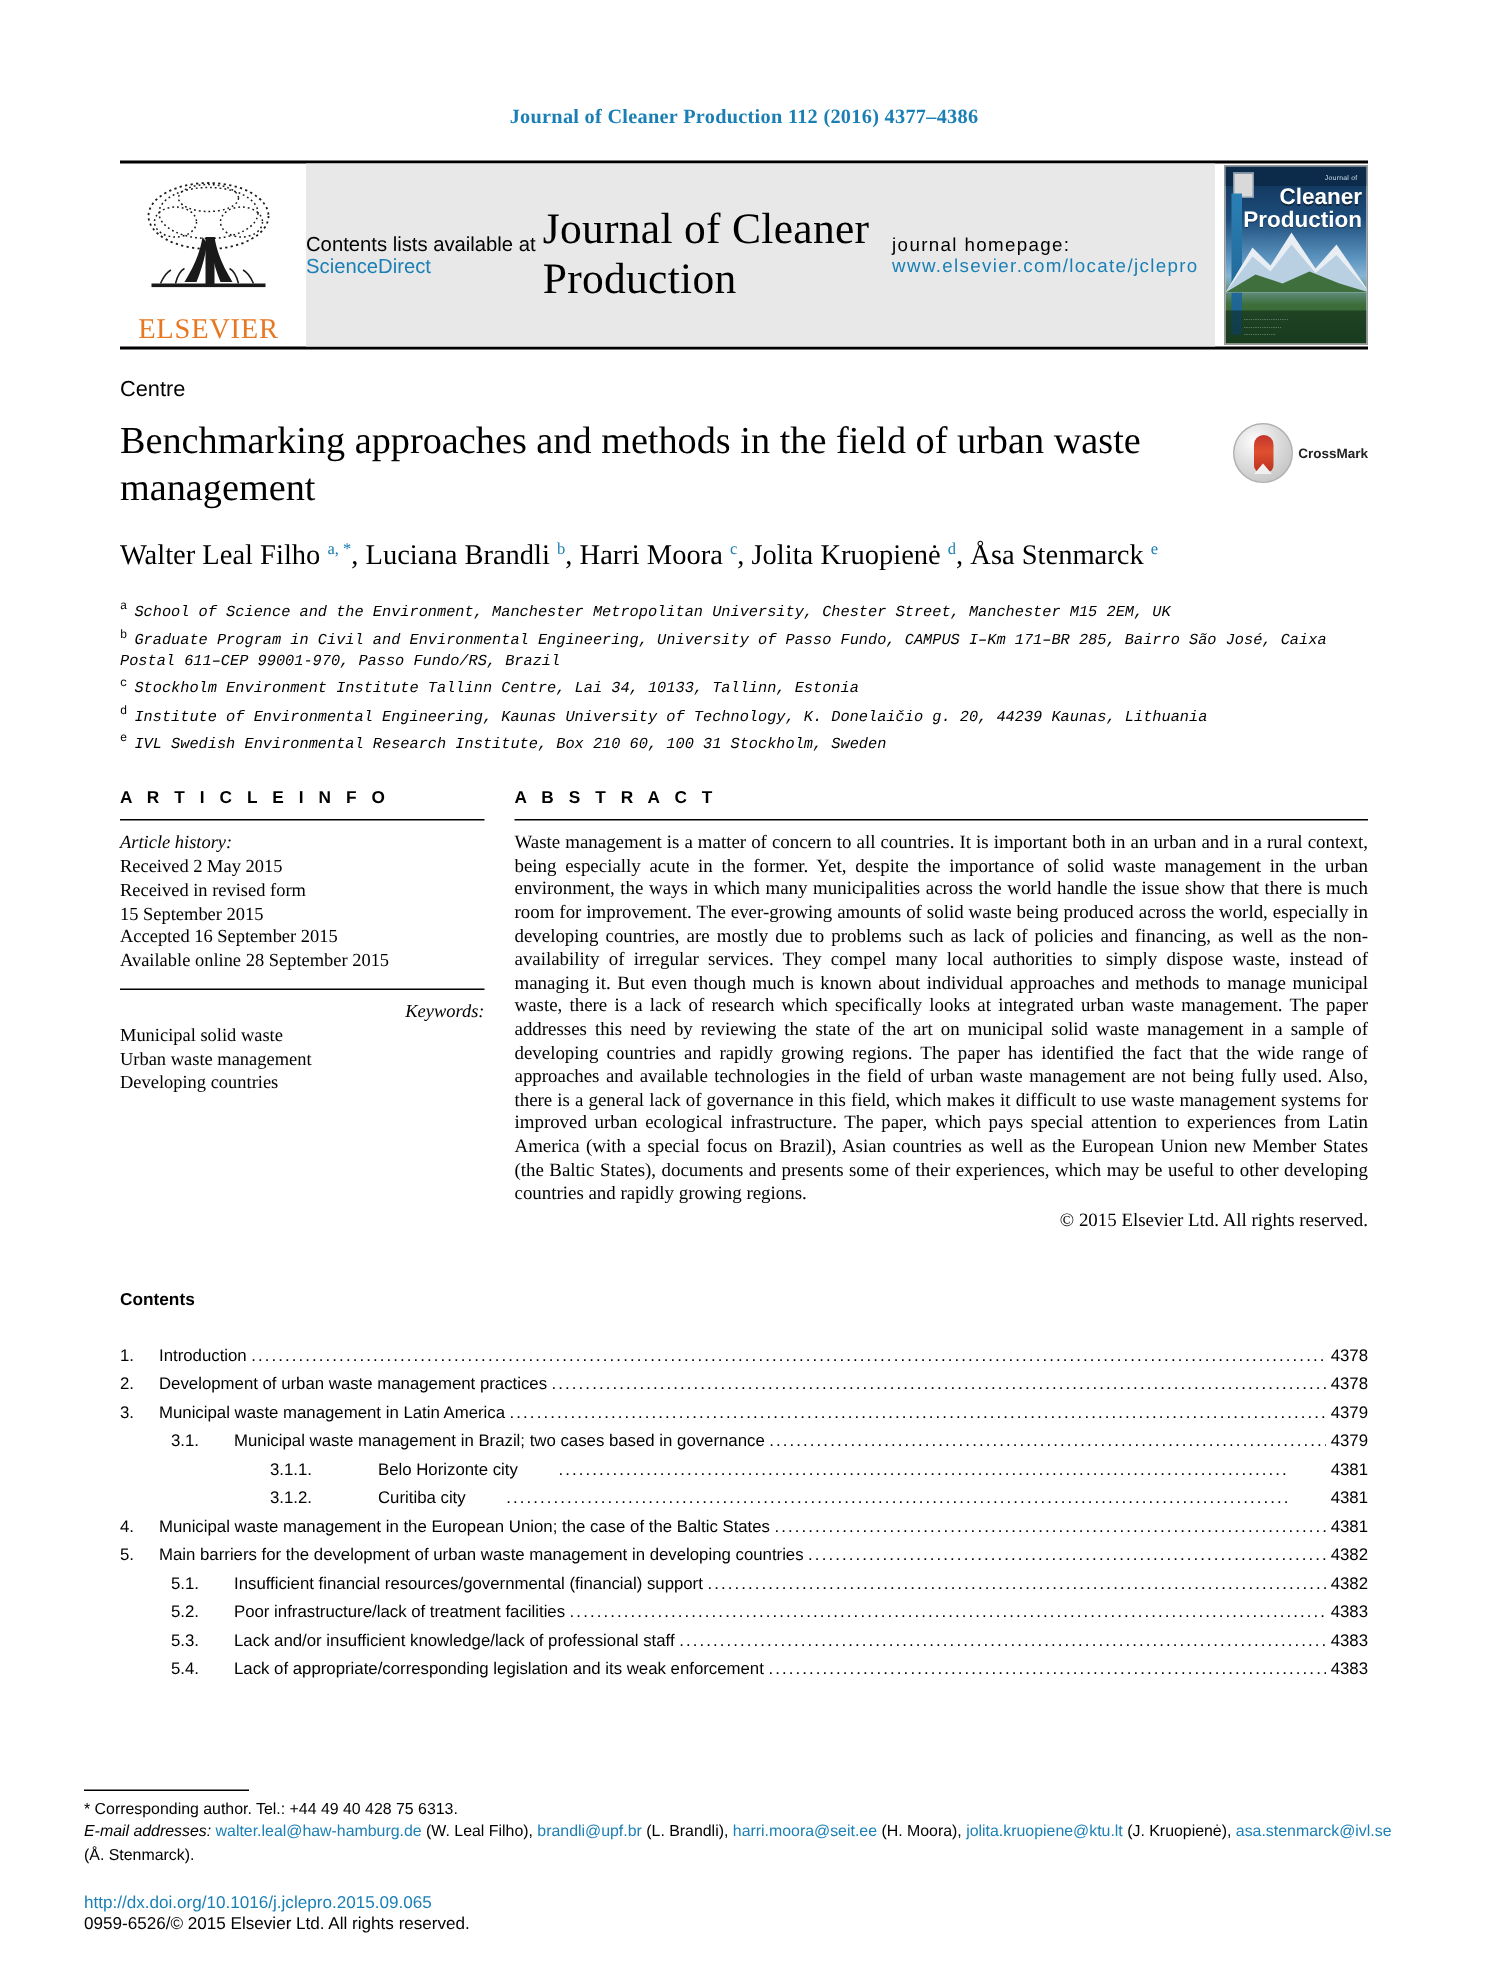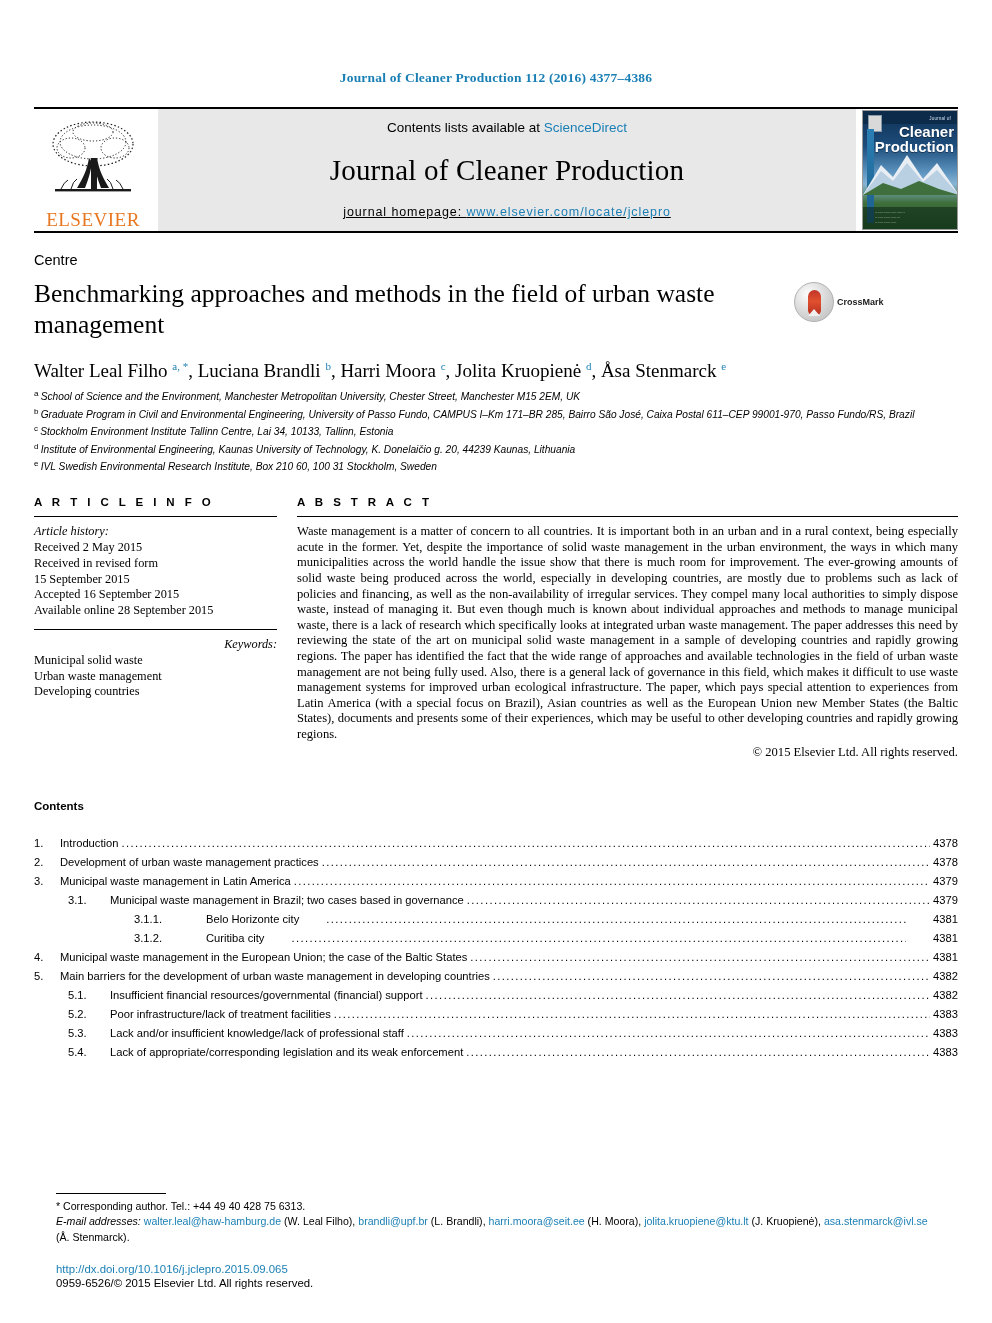--- a/index.html
+++ b/index.html
@@ -13,21 +13,21 @@
     font-family: "Liberation Serif", "DejaVu Serif", serif;
     color: #000000;
     position: relative;
     overflow: hidden;
   }
   .page {
     position: relative;
     width: 992px;
     height: 1323px;
     box-sizing: border-box;
-    padding: 0 34px;
+    padding: 0 80px;
   }
 
   
   .running-head {
     text-align: center;
     color: #1a7fb5;
     font-weight: bold;
     font-size: 13.5px;
     letter-spacing: .2px;
     padding-top: 70px;
@@ -58,41 +58,40 @@
     font-family: "Liberation Serif", serif;
     font-size: 19px;
     letter-spacing: .5px;
     line-height: 1;
     font-weight: 400;
   }
   .masthead-center {
     flex: 1 1 auto;
     background: #e8e8e8;
     display: flex;
-    flex-direction: column;
+    flex-direction: row;
     align-items: center;
     justify-content: space-between;
     padding: 11px 0 12px 0;
     margin: 0 6px;
   }
   .contents-line {
     font-size: 13.5px;
     font-family: "Liberation Sans", sans-serif;
   }
   .sciencedirect { color: #1a7fb5; }
   .journal-title {
     font-size: 29px;
     font-family: "Liberation Serif", serif;
     letter-spacing: .2px;
   }
   .homepage-line {
     font-size: 12.5px;
     font-family: "Liberation Sans", sans-serif;
     letter-spacing: .9px;
-    text-decoration: underline;
   }
   .homepage-url { color: #1a7fb5; }
   .cover-thumb {
     width: 96px;
     flex: 0 0 96px;
     position: relative;
     overflow: hidden;
     background: linear-gradient(#0e2f52 0%, #1d4d7c 30%, #5d94bf 52%, #88b4d4 62%, #3e6e3a 78%, #2b5a2b 100%);
     border: 1px solid #999;
     box-sizing: border-box;
@@ -186,25 +185,25 @@
     font-size: 9px; font-weight: bold; color: #222;
   }
   .authors {
     margin-top: 14px;
     font-size: 19px;
     font-family: "Liberation Serif", serif;
     line-height: 25px;
   }
   .authors sup { font-size: 11px; color: #1a7fb5; vertical-align: super; }
   .affils {
-    margin-top: 4px;
+    margin-top: 15px;
     font-size: 10.2px;
     line-height: 14px;
     font-style: italic;
-    font-family: Liberation Sans, sans-serif;
+    font-family: Liberation Mono, monospace;
   }
   .affils sup { font-style: normal; font-size: 8px; vertical-align: super; }
 
   
   .info-abs {
     margin-top: 22px;
     display: flex;
     gap: 20px;
   }
   .col-info { flex: 0 0 243px; }

